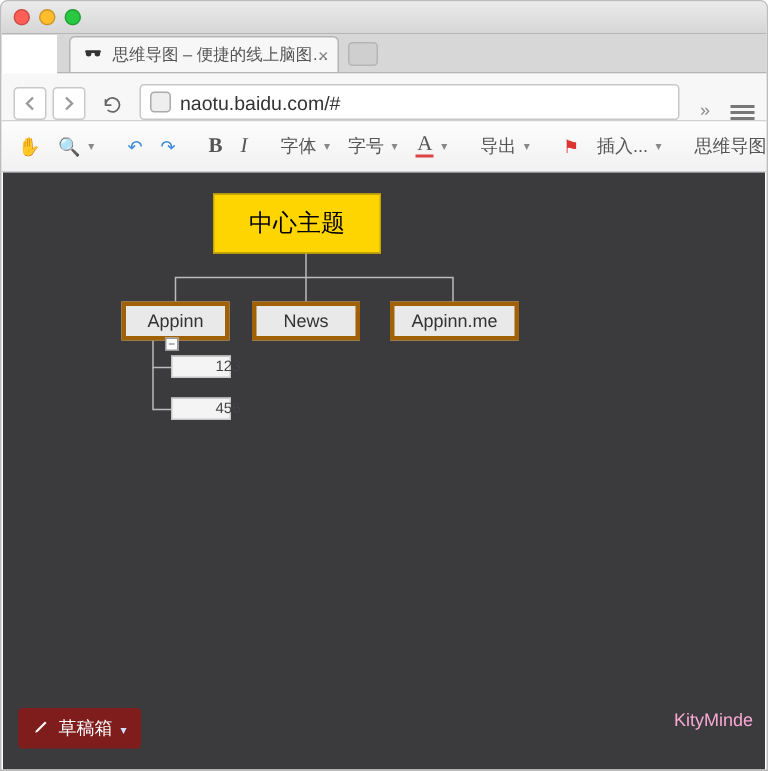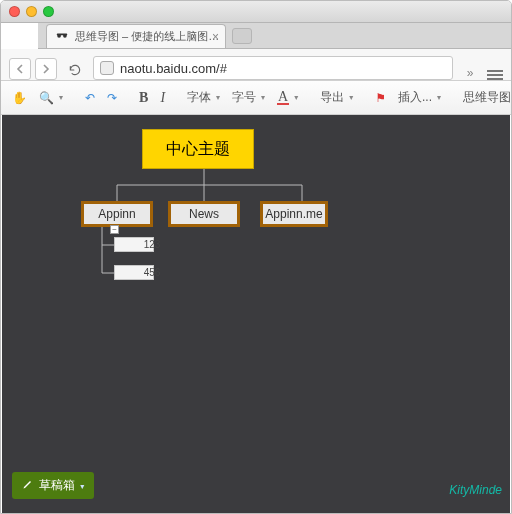--- a/index.html
+++ b/index.html
@@ -34,22 +34,22 @@
   .bold{font-weight:bold;font-family:Georgia,serif;font-size:14px;}
   .italic{font-style:italic;font-family:Georgia,serif;font-size:14px;}
   .Aicon{font-family:Georgia,serif;font-size:14px;border-bottom:2px solid #d44;padding:0 1px;line-height:12px;display:inline-block;}
   
   .canvas{position:absolute;left:1px;right:1px;top:114px;bottom:0;background:#3b3b3e;}
   .root{position:absolute;left:140px;top:14px;width:112px;height:40px;background:#ffd500;border:1px solid #c8a600;color:#000;font-size:16px;display:flex;align-items:center;justify-content:center;}
   .child{position:absolute;width:72px;height:26px;background:#e9e9e9;border:3px solid #a16207;display:flex;align-items:center;justify-content:center;color:#333;font-size:12px;}
   .sub{position:absolute;width:40px;height:15px;background:#f4f4f4;border:1px solid #c8c8c8;display:flex;align-items:center;justify-content:center;color:#444;font-size:10px;padding-left:36px;}
   .toggle{position:absolute;width:9px;height:9px;background:#fff;border:1px solid #999;font-size:8px;line-height:7px;text-align:center;color:#555;}
   svg.lines{position:absolute;left:0;top:0;width:100%;height:100%;}
-  .draftbtn{position:absolute;left:10px;bottom:14px;background:#4d7c0f;color:#fff;border-radius:3px;padding:5px 10px;font-size:12px;display:flex;align-items:center;gap:5px;}
-  .brand{position:absolute;right:8px;bottom:16px;color:#14b8a6;font-size:12px;font-style:italic;}
+  .draftbtn{position:absolute;left:10px;bottom:14px;background:#7f1d1d;color:#fff;border-radius:3px;padding:5px 10px;font-size:12px;display:flex;align-items:center;gap:5px;}
+  .brand{position:absolute;right:8px;bottom:26px;color:#f9a8d4;font-size:12px;}
 </style>
 </head>
 <body>
 <div class="window">
 
   <div class="titlebar">
     <div class="traffic">
       <div class="dot red"></div>
       <div class="dot yellow"></div>
       <div class="dot green"></div>
@@ -168,21 +168,21 @@
     <div class="root">
         <span>中心主题</span>
       </div>
 
     <div class="child" style="left:79px;top:86px">
         <span>Appinn</span>
       </div>
     <div class="child" style="left:166px;top:86px">
         <span>News</span>
       </div>
-    <div class="child" style="left:258px;top:86px;width:68px">
+    <div class="child" style="left:258px;top:86px;width:86px">
         <span>Appinn.me</span>
       </div>
 
     <div class="toggle" style="left:108px;top:110px">−</div>
     <div class="sub" style="left:112px;top:122px">
         <span>123</span>
       </div>
     <div class="sub" style="left:112px;top:150px">
         <span>456</span>
       </div>

